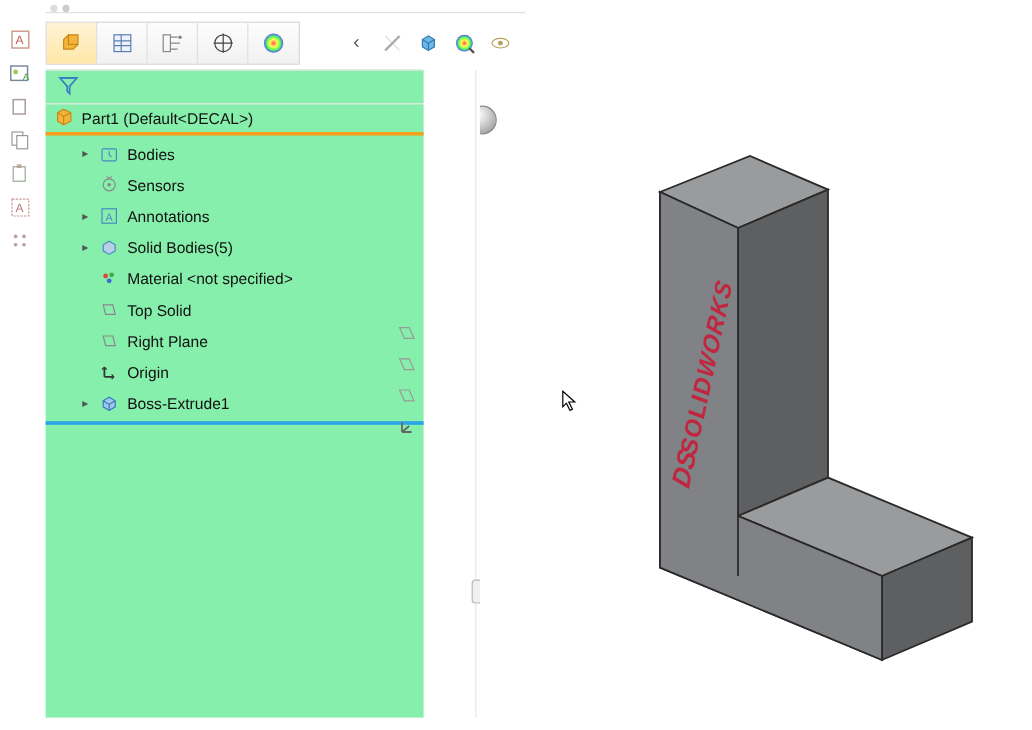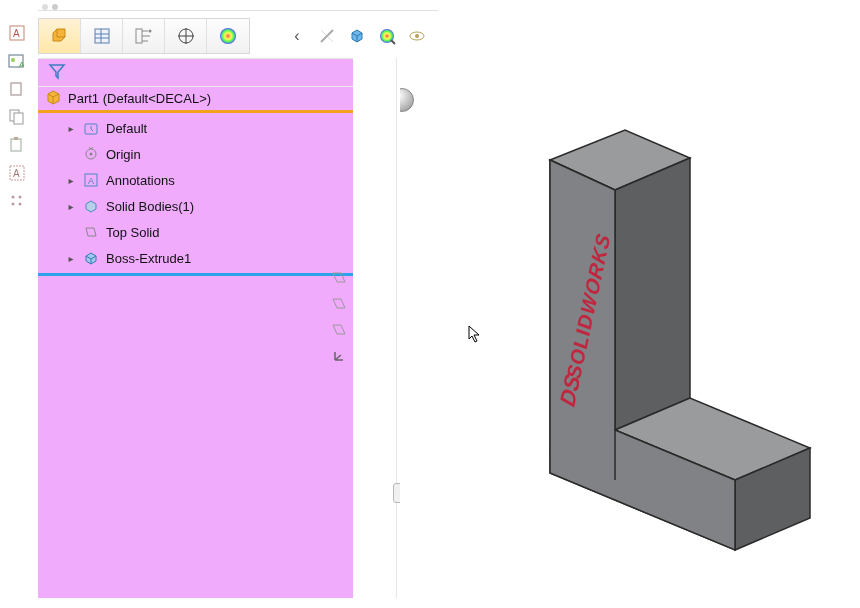--- a/index.html
+++ b/index.html
@@ -65,21 +65,21 @@
   }
   .top-toolbar .btn:last-child{border-right:none;}
   .top-toolbar .spacer{width:30px;}
   .top-toolbar .small .btn{width:28px;height:28px;border-right:none;}
   
   .tree-panel {
     position:absolute;
     left:38px; top:58px;
     width:315px; height:540px;
     border-top:1px solid #e4e4e4;
-    background:#f0abfc;
+    background:#86efac;
   }
   .tree-panel .filterrow{
     height:28px;display:flex;align-items:center;padding-left:10px;
     border-bottom:1px solid #eaeaea;
   }
   .tree-panel .rootrow{
     display:flex;align-items:center;height:26px;padding-left:6px;
     border-bottom:3px solid #f3a11a; margin-bottom:2px;
   }
   .tree-panel .row{
@@ -289,60 +289,90 @@
   </div>
 
   <div class="row">
     <span class="expander">▸</span>
     <span class="ic">
         <svg width="16" height="16">
           <rect x="2" y="4" width="12" height="10" rx="1" fill="none" stroke="#4a8ac4"></rect>
           <path d="M8 6 L8 9 L10 11" stroke="#4a8ac4" fill="none"></path>
         </svg>
       </span>
-    <span>Default</span>
+    <span>Bodies</span>
   </div>
   <div class="row">
     <span class="noexp"></span>
     <span class="ic">
         <svg width="16" height="16">
           <circle cx="8" cy="8" r="5" fill="none" stroke="#888"></circle>
           <circle cx="8" cy="8" r="1.5" fill="#888"></circle>
           <path d="M8 3 L6 1 M8 3 L10 1" stroke="#888"></path>
         </svg>
       </span>
-    <span>Origin</span>
+    <span>Sensors</span>
   </div>
   <div class="row">
     <span class="expander">▸</span>
     <span class="ic">
         <svg width="16" height="16">
           <rect x="2" y="2" width="12" height="12" fill="none" stroke="#4a8ac4"></rect>
           <text x="5" y="12" font-size="9" fill="#4a8ac4">A</text>
         </svg>
       </span>
     <span>Annotations</span>
   </div>
   <div class="row">
     <span class="expander">▸</span>
     <span class="ic">
         <svg width="16" height="16">
           <path d="M3 11 L3 6 L8 3 L13 6 L13 11 L8 14 Z" fill="#b8cfe8" stroke="#4a8ac4"></path>
         </svg>
       </span>
-    <span>Solid Bodies(1)</span>
+    <span>Solid Bodies(5)</span>
   </div>
   <div class="row">
     <span class="noexp"></span>
     <span class="ic">
         <svg width="16" height="16">
+          <circle cx="5" cy="6" r="2" fill="#d44"></circle>
+          <circle cx="10" cy="5" r="2" fill="#4a4"></circle>
+          <circle cx="8" cy="10" r="2" fill="#46c"></circle>
+        </svg>
+      </span>
+    <span>Material &lt;not specified&gt;</span>
+  </div>
+  <div class="row">
+    <span class="noexp"></span>
+    <span class="ic">
+        <svg width="16" height="16">
           <path d="M3 4 L11 4 L13 12 L5 12 Z" fill="none" stroke="#888"></path>
         </svg>
       </span>
     <span>Top Solid</span>
+  </div>
+  <div class="row">
+    <span class="noexp"></span>
+    <span class="ic">
+        <svg width="16" height="16">
+          <path d="M3 4 L11 4 L13 12 L5 12 Z" fill="none" stroke="#888"></path>
+        </svg>
+      </span>
+    <span>Right Plane</span>
+  </div>
+  <div class="row">
+    <span class="noexp"></span>
+    <span class="ic">
+        <svg width="16" height="16">
+          <path d="M4 12 L4 4 M4 12 L12 12" stroke="#333" stroke-width="1.5"></path>
+          <path d="M4 4 L2 6 M4 4 L6 6 M12 12 L10 10 M12 12 L10 14" stroke="#333"></path>
+        </svg>
+      </span>
+    <span>Origin</span>
   </div>
   <div class="row">
     <span class="expander">▸</span>
     <span class="ic">
         <svg width="16" height="16">
           <path d="M3 11 L3 6 L8 3 L13 6 L13 11 L8 14 Z" fill="#9fc9ec" stroke="#3878b8"></path>
           <path d="M3 6 L8 9 L13 6 M8 9 L8 14" stroke="#3878b8" fill="none"></path>
         </svg>
       </span>
     <span>Boss-Extrude1</span>

